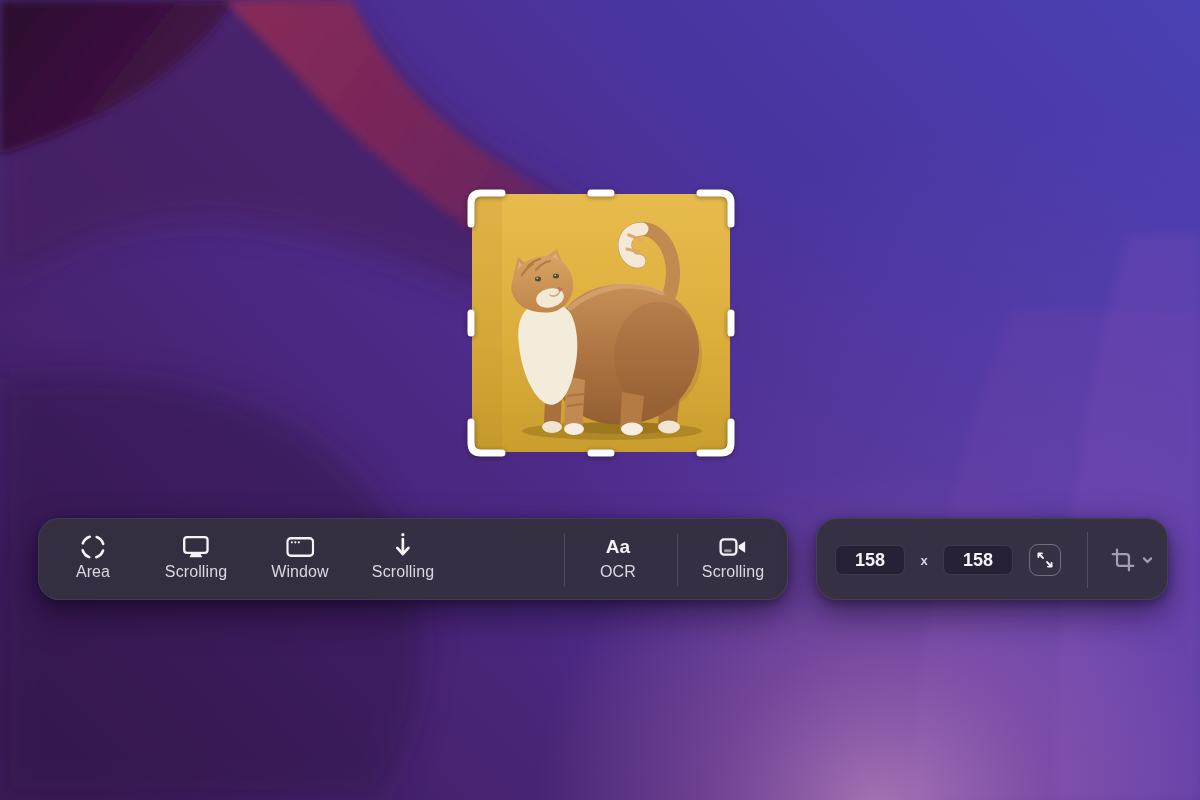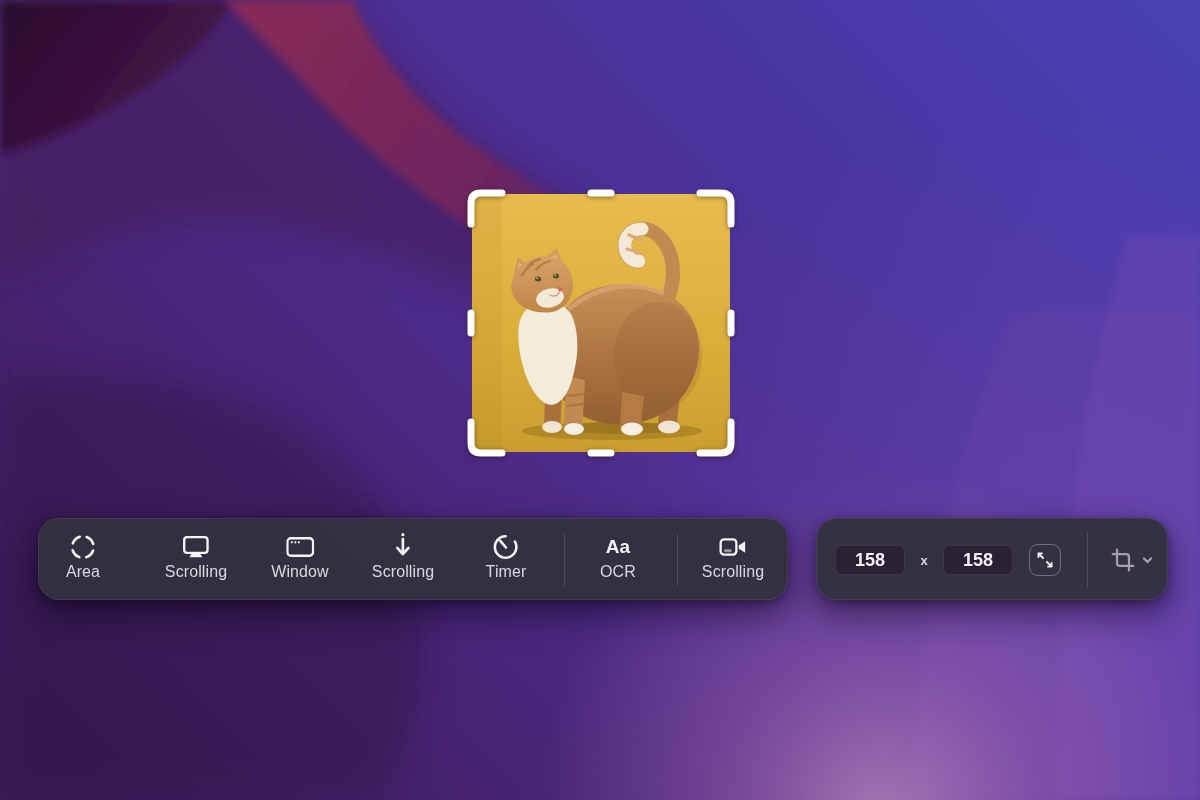--- a/index.html
+++ b/index.html
@@ -212,21 +212,21 @@
       <rect x="123.5" y="3.5" width="27" height="7" rx="3.5"></rect>
       <rect x="123.5" y="263.5" width="27" height="7" rx="3.5"></rect>
       <rect x="3.5" y="123.5" width="7" height="27" rx="3.5"></rect>
       <rect x="263.5" y="123.5" width="7" height="27" rx="3.5"></rect>
     </g>
   </svg>
 </div>
 
 <div class="panel toolbar">
 
-  <button class="tb-btn" style="left:44px">
+  <button class="tb-btn" style="left:54px">
     <span class="tb-icon">
       <svg width="28" height="28" viewBox="-12 -12 24 24">
         <circle r="9.2" fill="none" stroke="#f4f3f6" stroke-width="2.2" stroke-linecap="round" stroke-dasharray="8.4 6.05" transform="rotate(19)"></circle>
       </svg>
     </span>
     <span class="tb-label">Area</span>
   </button>
 
   <button class="tb-btn" style="left:157px">
     <span class="tb-icon">
@@ -254,29 +254,20 @@
       <svg width="28" height="28" viewBox="-12 -12 24 24">
         <rect x="-11" y="-7.5" width="22" height="15" rx="3" fill="none" stroke="#f4f3f6" stroke-width="2"></rect>
         <circle cx="-7.2" cy="-4" r=".95" fill="#f4f3f6"></circle>
         <circle cx="-4.2" cy="-4" r=".95" fill="#f4f3f6"></circle>
         <circle cx="-1.2" cy="-4" r=".95" fill="#f4f3f6"></circle>
       </svg>
     </span>
     <span class="tb-label">Window</span>
   </button>
 
-  <button class="tb-btn" style="left:467px">
-    <span class="tb-icon">
-      <svg width="28" height="28" viewBox="-12 -12 24 24">
-        <path d="M0,-9.2 A9.2,9.2 0 1 0 7.97,-4.6" fill="none" stroke="#f4f3f6" stroke-width="2.2" stroke-linecap="round"></path>
-        <path d="M.3,.4 L-4.6,-5.3" stroke="#f4f3f6" stroke-width="2.2" stroke-linecap="round"></path>
-      </svg>
-    </span>
-    <span class="tb-label">Timer</span>
-  </button>
 
   <div class="tb-sep" style="left:525px"></div>
 
   <button class="tb-btn" style="left:579px">
     <span class="tb-icon">
       <span class="ocr-glyph">Aa</span>
     </span>
     <span class="tb-label">OCR</span>
   </button>
 

